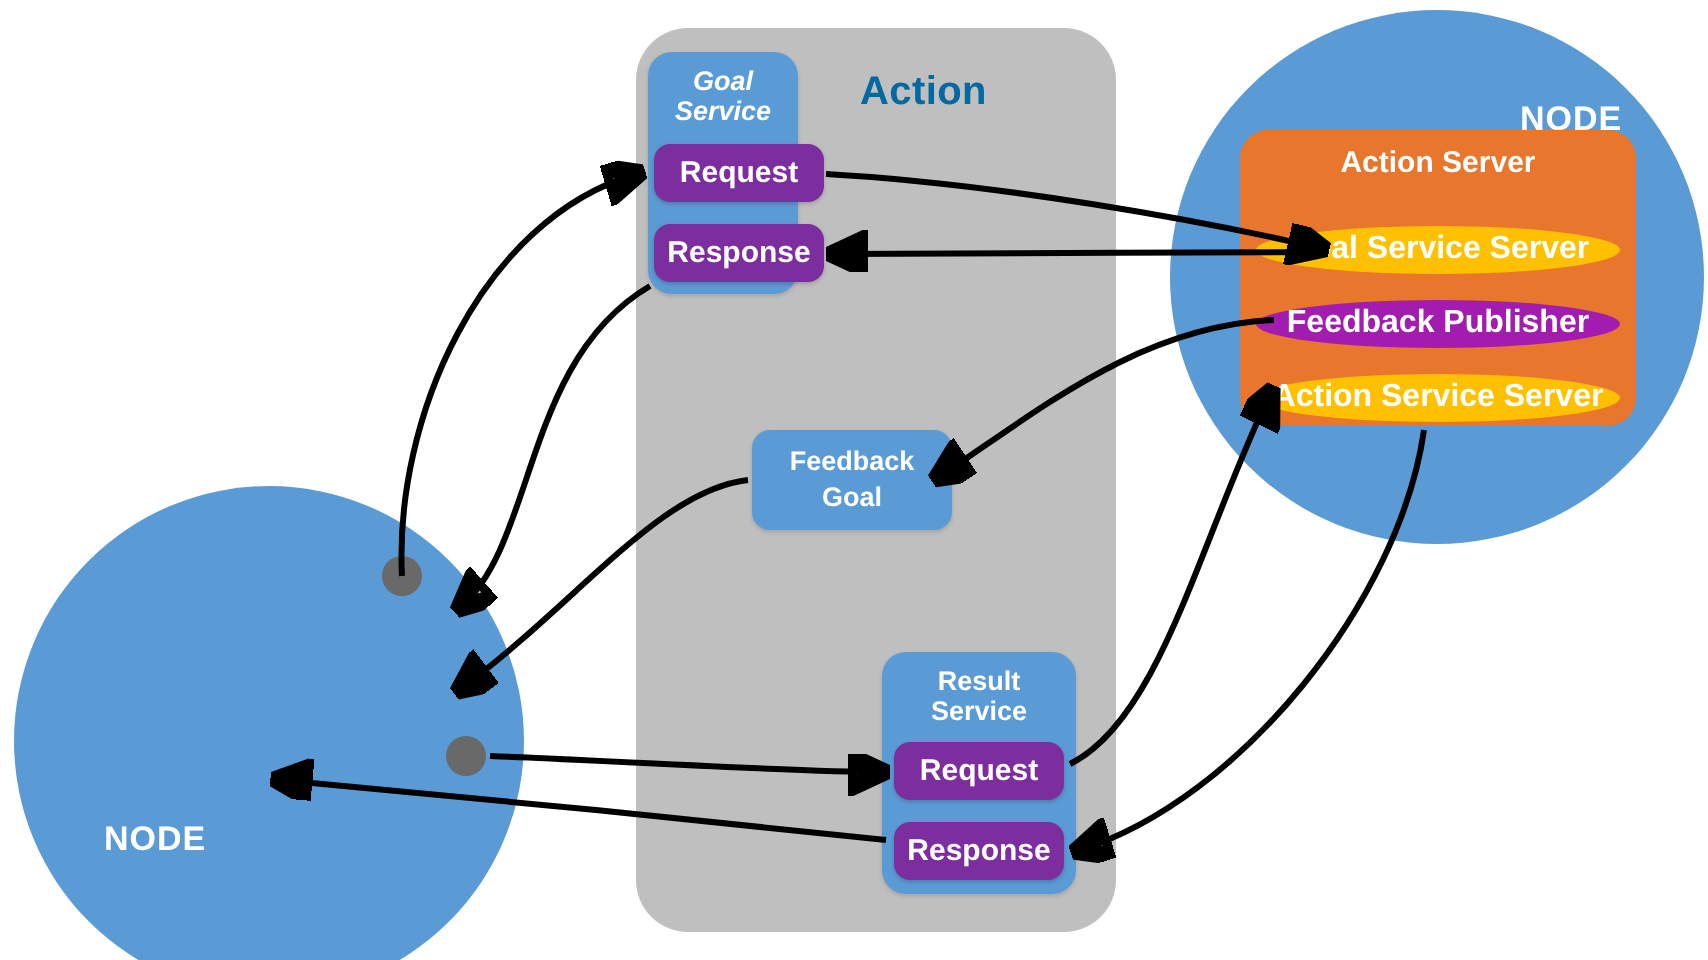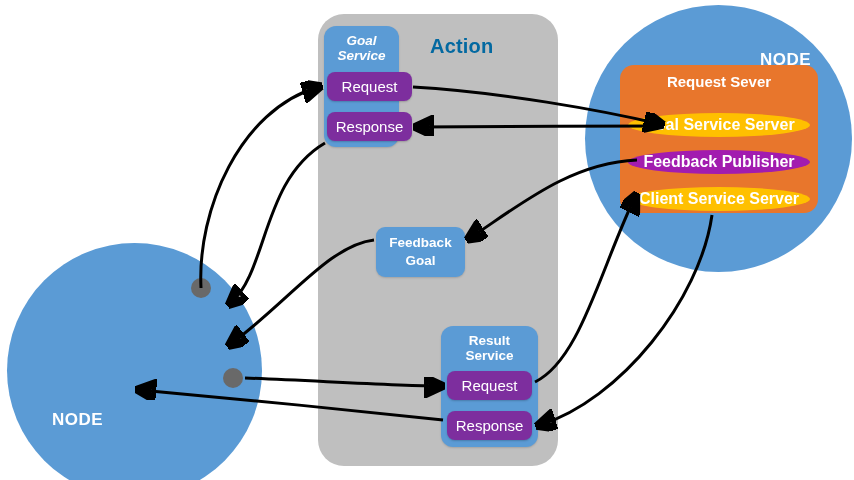--- a/index.html
+++ b/index.html
@@ -54,43 +54,43 @@
     font-size: 13.5px;
     font-weight: bold;
     line-height: 15px;
   }
   .rr-box {
     position: absolute;
     background: #7d2e9e;
     border-radius: 8px;
     color: #ffffff;
     font-size: 15px;
-    font-weight: normal;
+    font-weight: bold;
     display: flex;
     align-items: center;
     justify-content: center;
     box-shadow: 0 1px 2px rgba(0,0,0,.2);
   }
 
   #goal-service { left: 324px; top: 26px;  width: 75px;  height: 121px; font-style: italic; }
   #goal-service .svc-title { top: 7px; }
   #goal-req  { left: 327px; top: 72px;  width: 85px; height: 29px; }
   #goal-resp { left: 327px; top: 112px; width: 85px; height: 29px; }
 
   #result-service { left: 441px; top: 326px; width: 97px; height: 121px; }
   #result-service .svc-title { top: 7px; }
   #res-req  { left: 447px; top: 371px; width: 85px; height: 29px; }
   #res-resp { left: 447px; top: 411px; width: 85px; height: 29px; }
 
   
   #feedback-topic {
     position: absolute;
     left: 376px;
-    top: 227px;
-    width: 89px;
+    top: 215px;
+    width: 100px;
     height: 50px;
     background: #5b9bd5;
     border-radius: 9px;
     box-shadow: 0 1px 2px rgba(0,0,0,.15);
   }
   #feedback-topic .ft-label {
     position: absolute;
     left: 0; top: 7px;
     width: 100%;
     text-align: center;
@@ -214,24 +214,24 @@
   <div id="feedback-topic">
     <div class="ft-label">
       <span>Feedback</span><br>
       <span>Goal</span>
     </div>
   </div>
 
   <div class="node-circle" id="node-server"></div>
   <div class="node-label" id="node-server-label">NODE</div>
   <div class="orange-panel" id="server-panel">
-    <div class="panel-title">Request Sever</div>
+    <div class="panel-title">Action Server</div>
     <div class="pill pill-yellow" id="srv-goal">Goal Service Server</div>
     <div class="pill pill-green" id="srv-feedback">Feedback Publisher</div>
-    <div class="pill pill-yellow" id="srv-result">Client Service Server</div>
+    <div class="pill pill-yellow" id="srv-result">Action Service Server</div>
   </div>
 
   <div class="node-circle" id="node-client"></div>
   <div class="node-label" id="node-client-label">NODE</div>
 
   <div class="conn-dot" id="dot-goal-client"></div>
   <div class="conn-dot" id="dot-result-client"></div>
 
   <svg id="arrows" viewBox="0 0 854 480">
     <defs>

